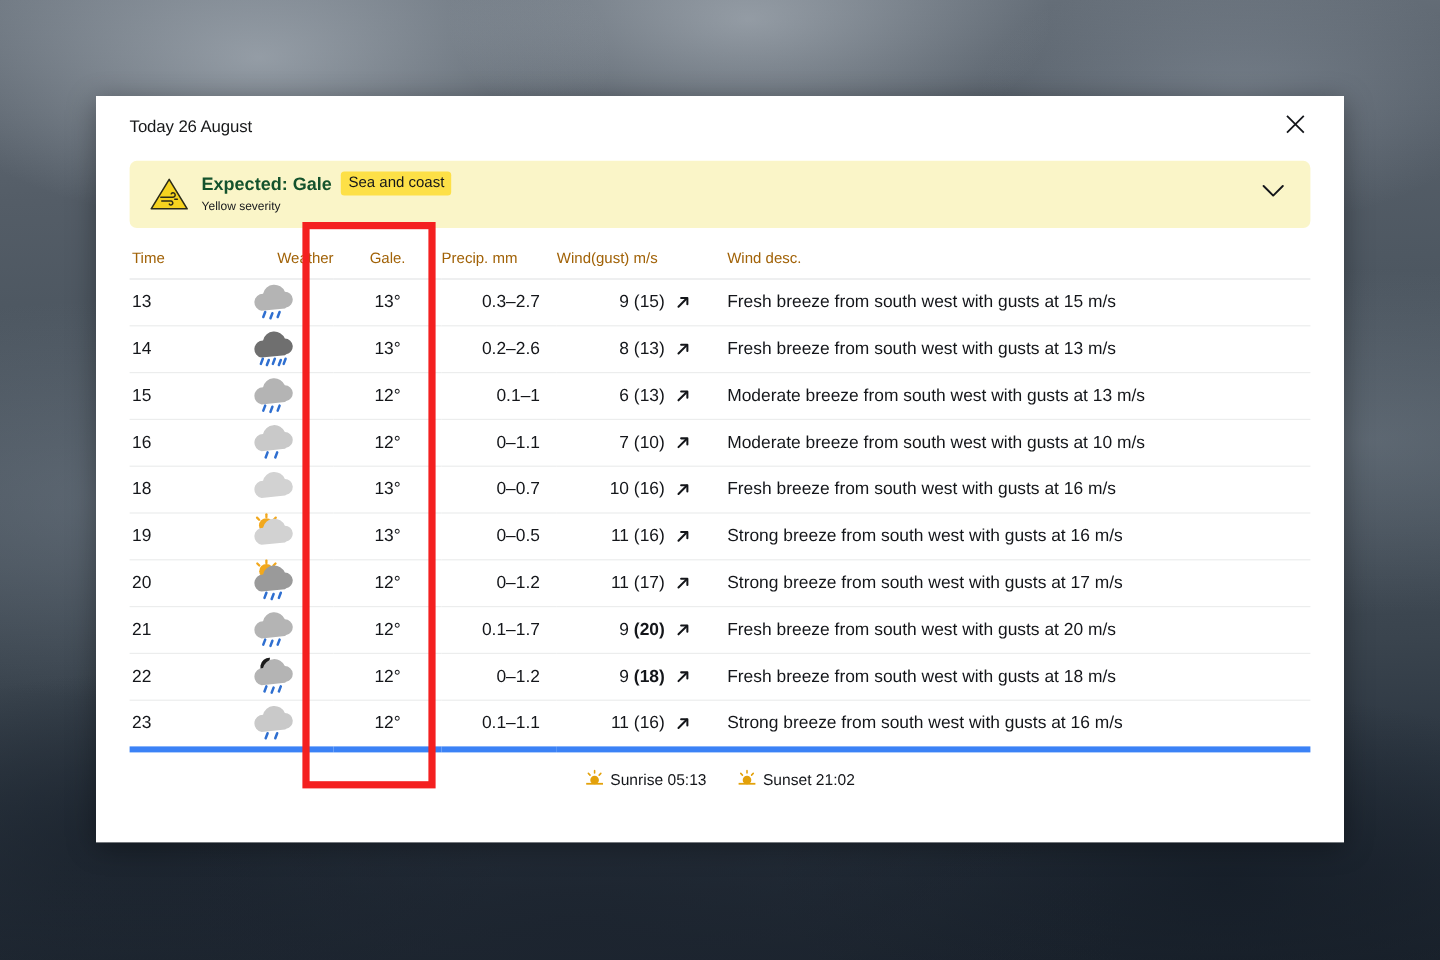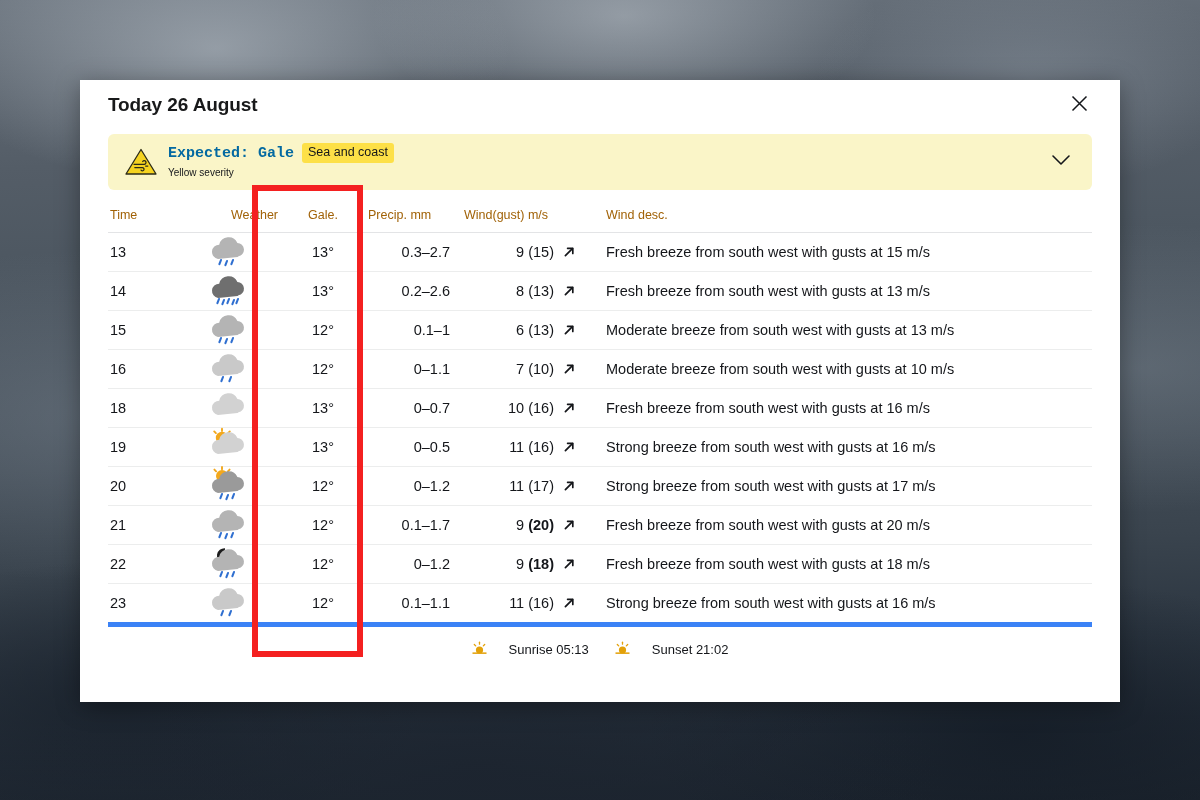--- a/index.html
+++ b/index.html
@@ -49,21 +49,21 @@
     padding: 0 28px;
     overflow: hidden;
   }
 
   
   .card-head {
     display: flex; align-items: flex-start; justify-content: space-between;
     padding-top: 12px;
   }
   .card-title {
-    font-size: 19px; font-weight: bold; color: #18191a;
+    font-size: 14px; font-weight: normal; color: #18191a;
     letter-spacing: -.1px; line-height: 26px;
   }
   .close-btn {
     width: 30px; height: 30px; margin-top: -2px; margin-right: -2px;
     display: flex; align-items: center; justify-content: center;
     cursor: pointer; background: none; border: none;
   }
 
   
   .warning {
@@ -71,21 +71,21 @@
     background: #faf5c8;
     border-radius: 6px;
     height: 56px;
     display: flex; align-items: center;
     padding: 0 14px 0 16px;
   }
   .warn-icon { flex: 0 0 34px; display: flex; align-items: center; }
   .warn-texts { flex: 1 1 auto; padding-left: 10px; }
   .warn-line1 { display: flex; align-items: center; gap: 8px; }
   .warn-title {
-    font-size: 15px; font-weight: bold; color: #0369a1; line-height: 19px; font-family: Liberation Mono, monospace;
+    font-size: 15px; font-weight: bold; color: #14532d; line-height: 19px;
   }
   .warn-badge {
     background: #fde047; color: #14161a;
     font-size: 12.5px; line-height: 17px;
     padding: 1px 6px 2px; border-radius: 3px;
     white-space: nowrap;
   }
   .warn-sub {
     font-size: 10px; color: #14161a; line-height: 17px; margin-top: 1px;
   }
@@ -127,21 +127,21 @@
   .wind-arrow { display: inline-flex; width: 14px; }
 
   .wx-cell { display: flex; align-items: center; justify-content: center; height: 38px; }
 
   
   .suntimes {
     display: flex; align-items: center; justify-content: center;
     gap: 26px; margin-top: 14px;
     font-size: 13px; color: #14161a;
   }
-  .suntime { display: flex; align-items: center; gap: 22px; }
+  .suntime { display: flex; align-items: center; gap: 6px; }
 
   
   #highlight {
     position: absolute;
     left: 252px; top: 185px;
     width: 111px; height: 472px;
     border: 6px solid #f42020;
     pointer-events: none;
   }
 </style>

